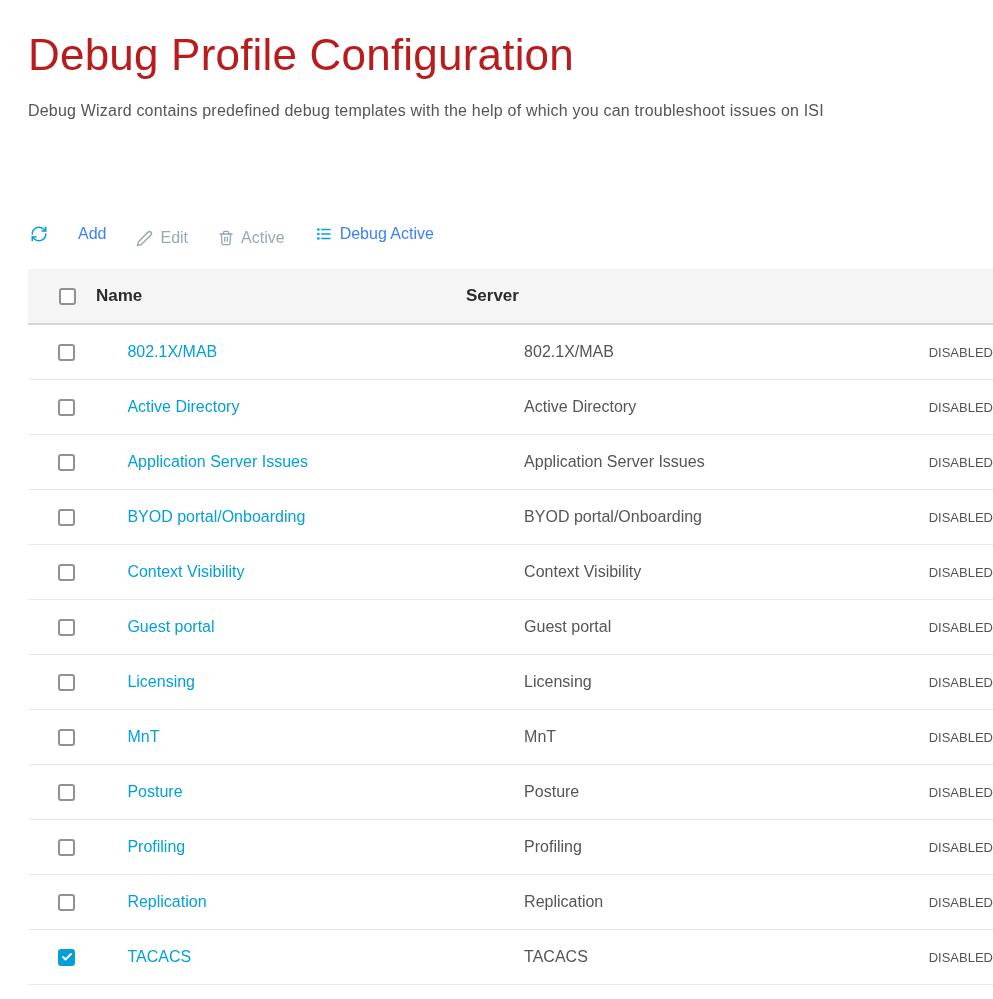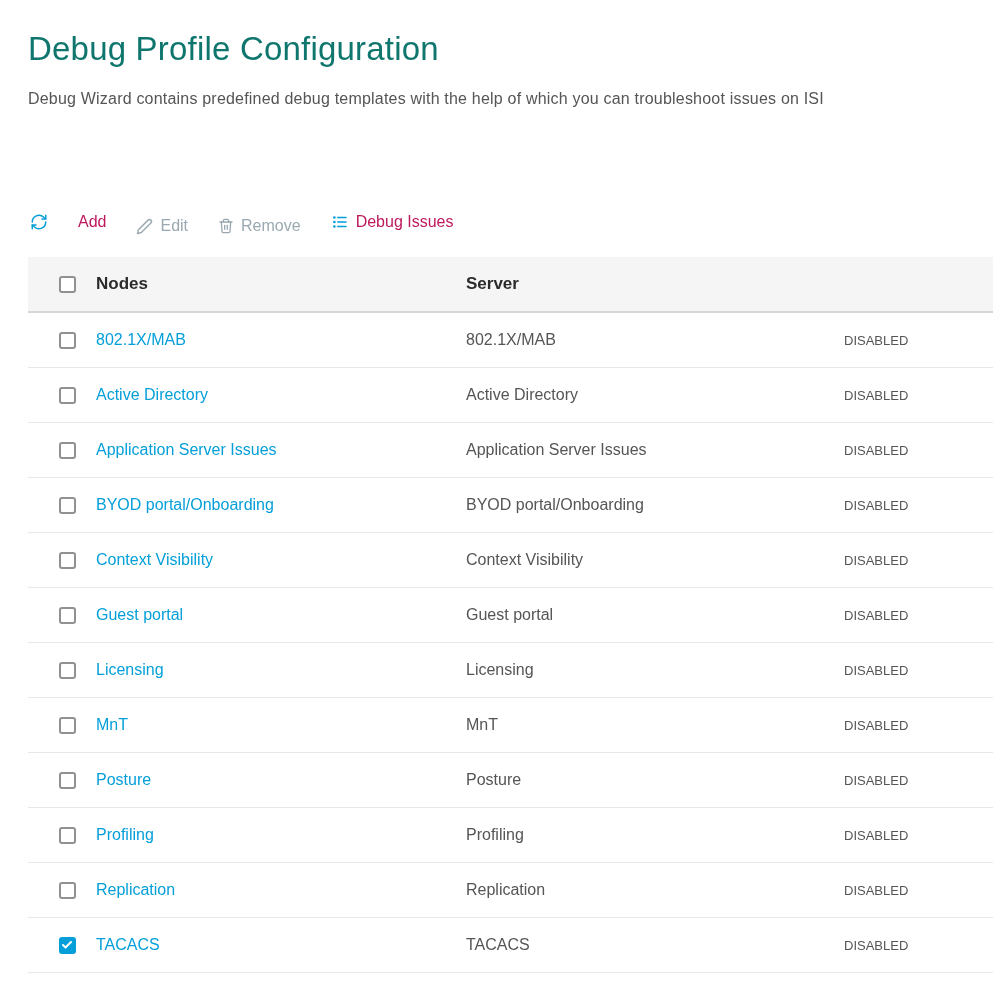--- a/index.html
+++ b/index.html
@@ -9,23 +9,23 @@
   }
   body {
     font-family: -apple-system, BlinkMacSystemFont, "Segoe UI", Helvetica, Arial, sans-serif;
     background: #fff;
     color: #333;
     padding: 30px 0 0 28px;
     width: 993px;
     overflow-x: hidden;
   }
   .page-title {
-    font-size: 33px;
+    font-size: 44px;
     font-weight: 400;
-    color: #0f766e;
+    color: #b91c1c;
     letter-spacing: 0.2px;
     margin-bottom: 22px;
   }
   .page-subtitle {
     font-size: 16px;
     color: #555;
     letter-spacing: 0.2px;
     margin-bottom: 100px;
     white-space: nowrap;
     margin-top: 17px;
@@ -36,21 +36,21 @@
     gap: 30px;
     font-size: 16px;
     margin-bottom: 22px;
     padding-left: 2px;
   }
   .toolbar-item {
     display: inline-flex;
     align-items: center;
     gap: 7px;
     cursor: pointer;
-    color: #be185d;
+    color: #3b82f6;
     font-weight: 500;
   }
   .toolbar-item.disabled {
     color: #9aa9b1;
     cursor: default;
     font-weight: 400;
     margin-top: 9px;
   }
   .toolbar-icon {
     display: inline-flex;
@@ -70,20 +70,21 @@
     align-items: center;
     background: #f5f5f5;
     border-bottom: 2px solid #d7d7d7;
     height: 56px;
   }
   .tbl-row {
     display: flex;
     align-items: center;
     border-bottom: 1px solid #e8e8e8;
     height: 55px;
+    gap: 32px;
   }
   .col-check {
     width: 60px;
     display: flex;
     align-items: center;
     justify-content: center;
     padding-left: 18px;
   }
   .col-name {
     width: 378px;
@@ -162,43 +163,43 @@
   <span class="toolbar-item disabled">
     <span class="toolbar-icon">
       <svg width="16" height="16" viewBox="0 0 24 24" fill="none" stroke="#9aa9b1" stroke-width="2" stroke-linecap="round" stroke-linejoin="round">
         <polyline points="3 6 5 6 21 6"></polyline>
         <path d="M19 6l-1 14a2 2 0 0 1-2 2H8a2 2 0 0 1-2-2L5 6"></path>
         <path d="M10 11v6"></path>
           <path d="M14 11v6"></path>
         <path d="M8 6V4a2 2 0 0 1 2-2h4a2 2 0 0 1 2 2v2"></path>
       </svg>
     </span>
-    <span>Remove</span>
+    <span>Active</span>
   </span>
   <span class="toolbar-item">
     <span class="toolbar-icon">
       <svg width="18" height="18" viewBox="0 0 24 24" fill="none" stroke="#049fd9" stroke-width="2" stroke-linecap="round" stroke-linejoin="round">
         <line x1="9" y1="6" x2="20" y2="6"></line>
         <line x1="9" y1="12" x2="20" y2="12"></line>
         <line x1="9" y1="18" x2="20" y2="18"></line>
         <circle cx="4.5" cy="6" r="0.8" fill="#049fd9"></circle>
         <circle cx="4.5" cy="12" r="0.8" fill="#049fd9"></circle>
         <circle cx="4.5" cy="18" r="0.8" fill="#049fd9"></circle>
       </svg>
     </span>
-    <span>Debug Issues</span>
+    <span>Debug Active</span>
   </span>
 </div>
 
 <div class="table-wrapper">
   <div class="tbl-header">
     <div class="col-check">
       <span class="checkbox"></span>
     </div>
-    <div class="col-name">Nodes</div>
+    <div class="col-name">Name</div>
     <div class="col-status">Server</div>
   </div>
   <div id="table-body">
       <div class="tbl-row">
         <div class="col-check">
           <span class="checkbox"></span>
         </div>
         <div class="col-name"><a class="row-link">802.1X/MAB</a></div>
         <div class="col-desc">802.1X/MAB</div>
         <div class="col-status">DISABLED</div>

